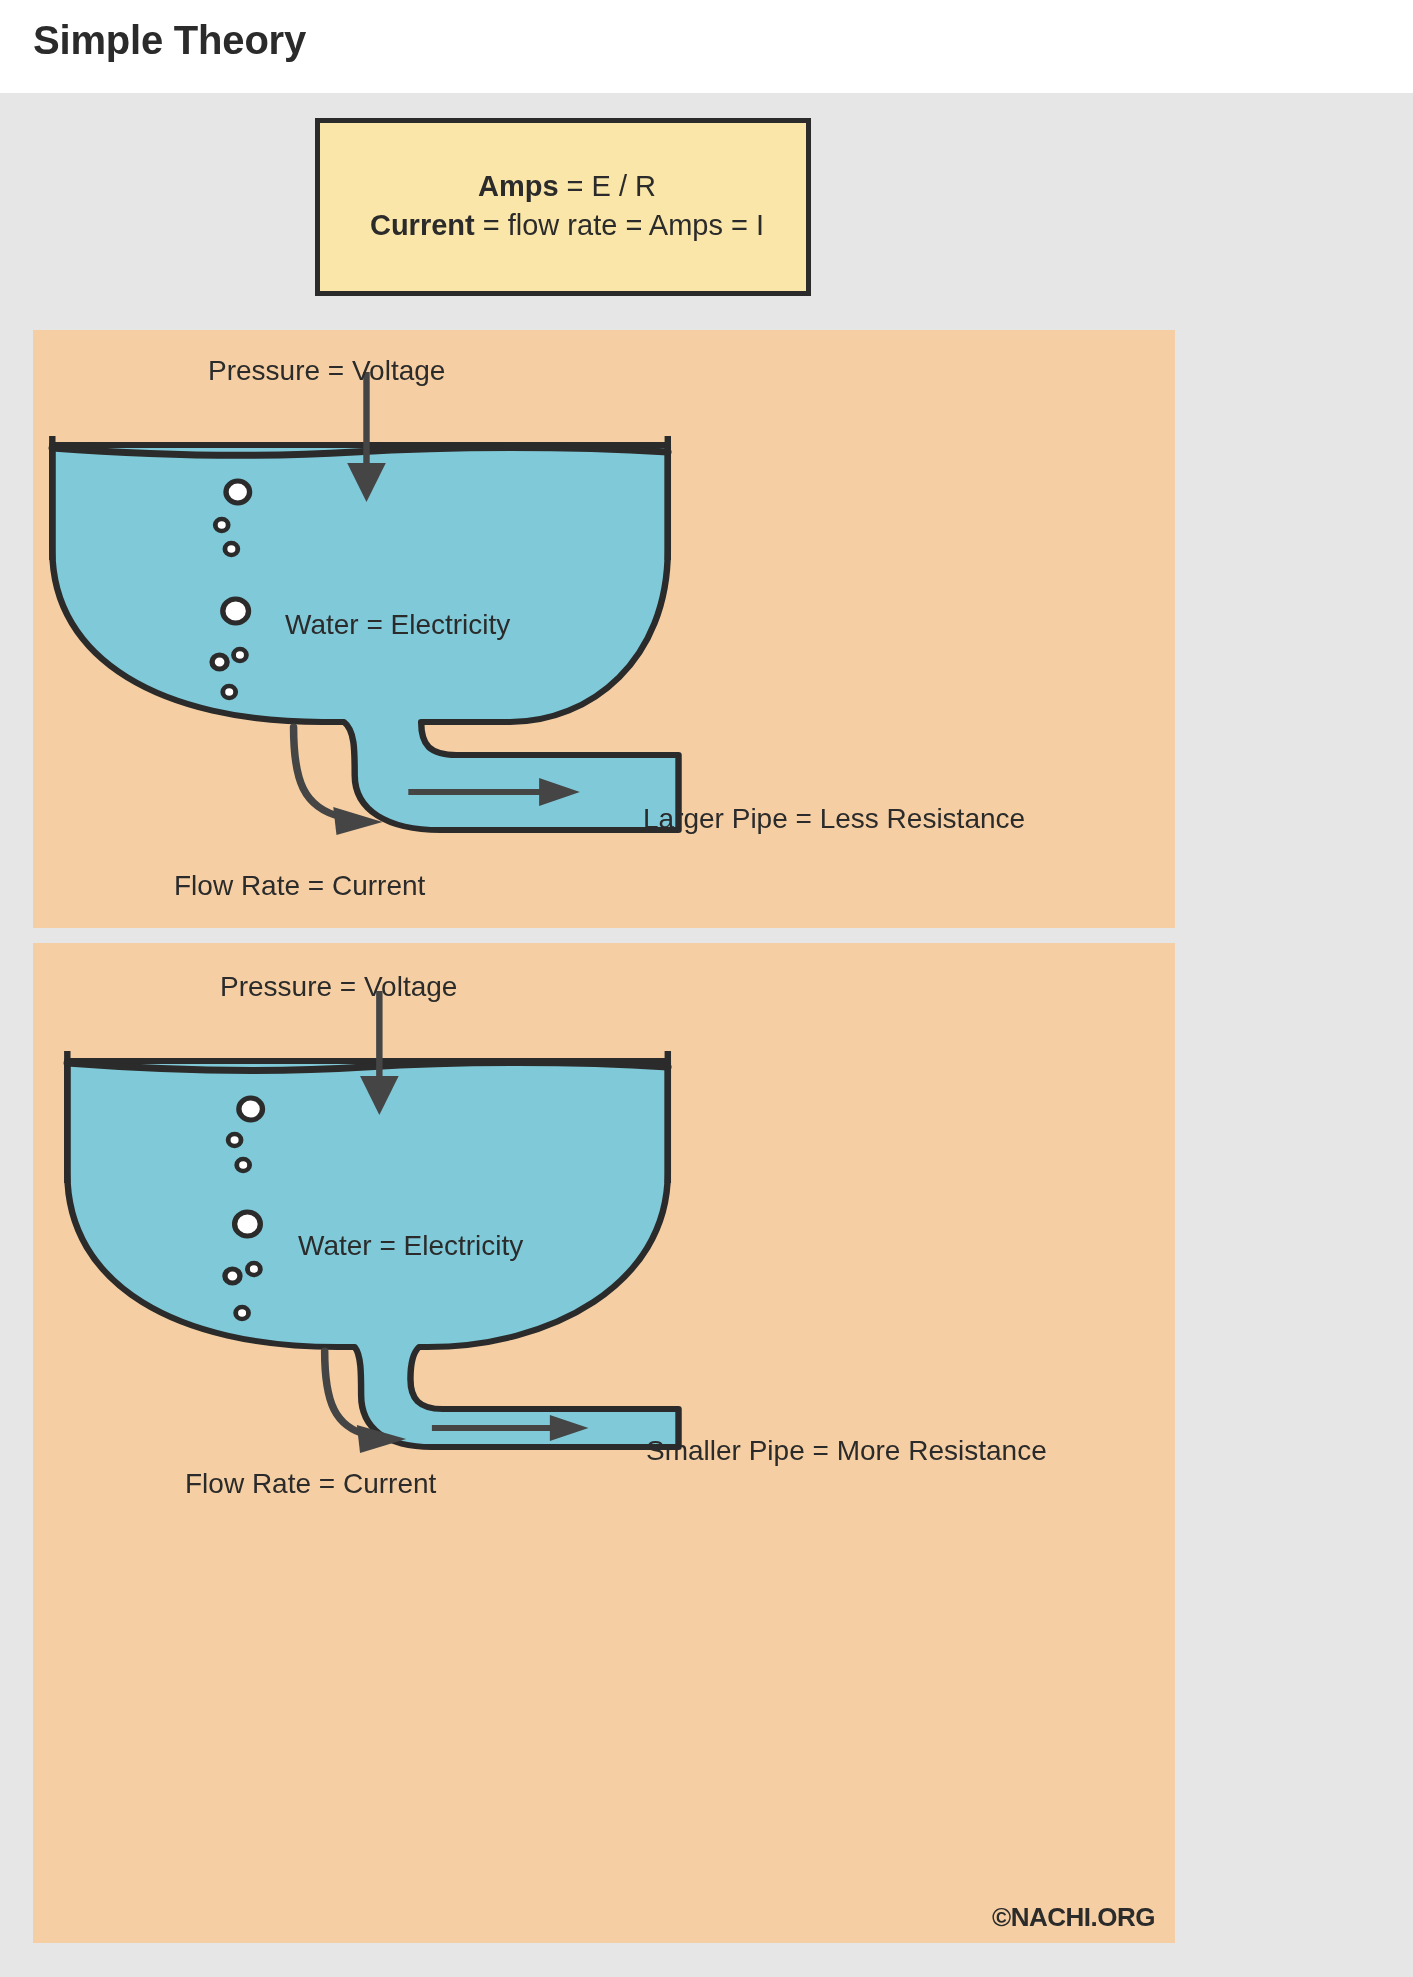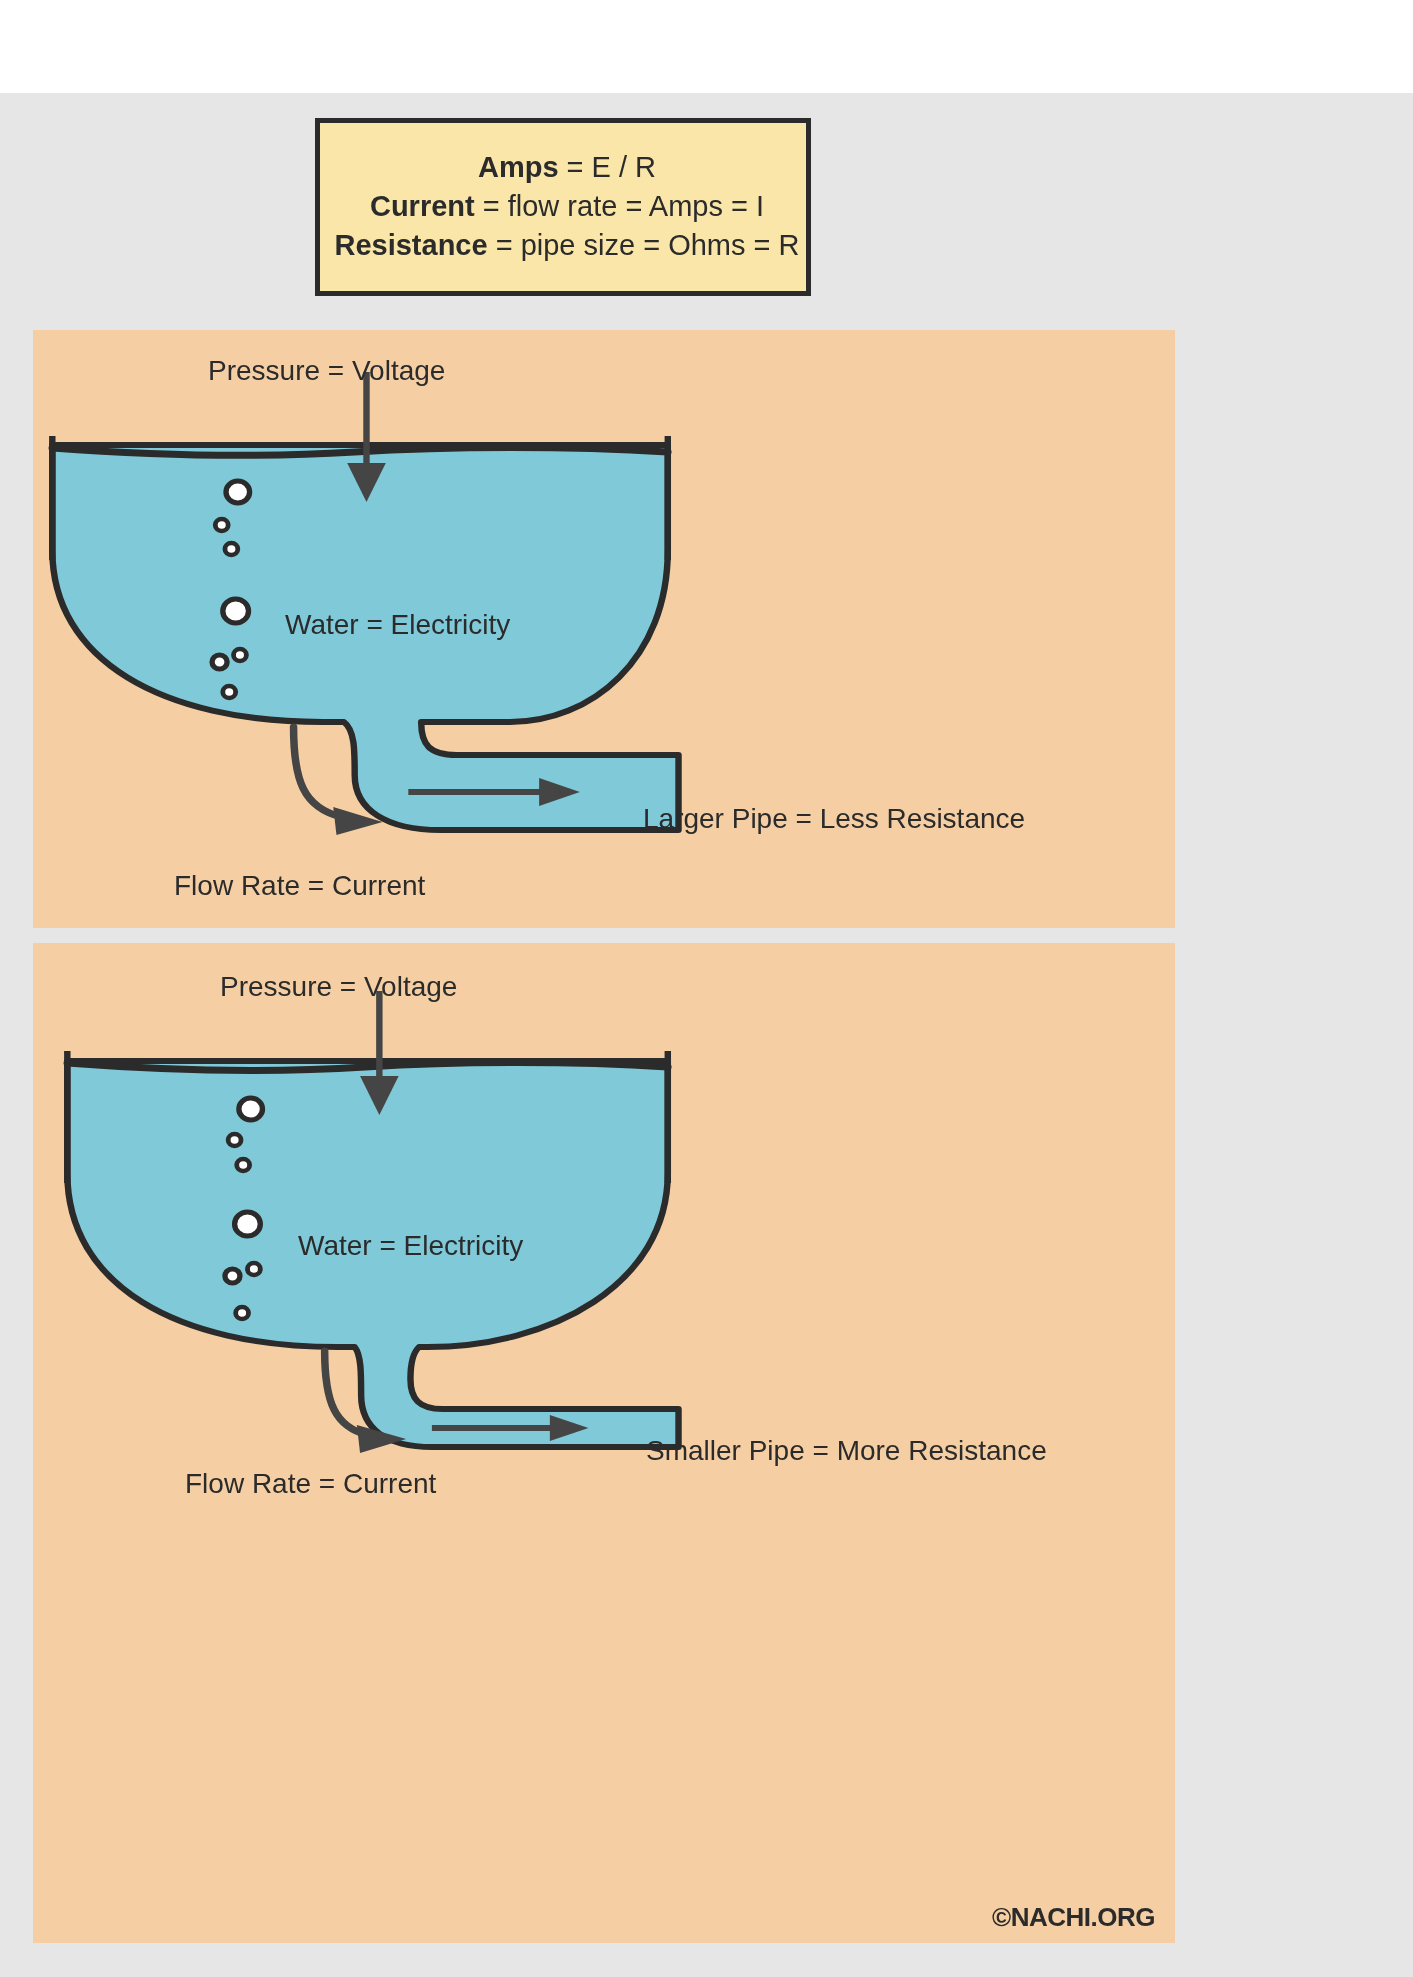--- a/index.html
+++ b/index.html
@@ -99,32 +99,30 @@
     font-family: "Liberation Sans", sans-serif;
     letter-spacing: -0.5px;
     margin-left: 23px;
   }
 </style>
 </head>
 <body>
 
 <div id="page">
 
+  <div class="page-title">Simple Theory</div>
 
   <div class="gray-panel"></div>
 
   <div class="formula-box">
     <div class="formula-line">
       <b>Amps</b><span> = E / R</span>
     </div>
     <div class="formula-line">
       <b>Current</b><span> = flow rate = Amps = I</span>
-    </div>
-    <div class="formula-line">
-      <b>Resistance</b><span> = pipe size = Ohms = R</span>
     </div>
   </div>
 
   <div class="diagram-panel" id="panel-top">
     <svg class="diagram-svg" viewBox="0 0 1065 598" preserveAspectRatio="none">
 
       <path d="M 18 115
                L 18 220
                C 18 330, 120 392, 270 392
                L 290 392

